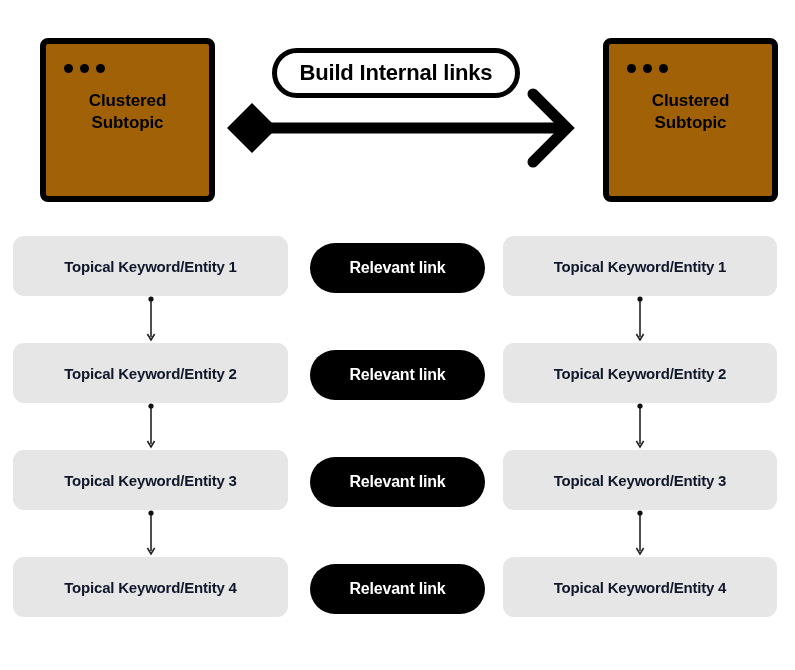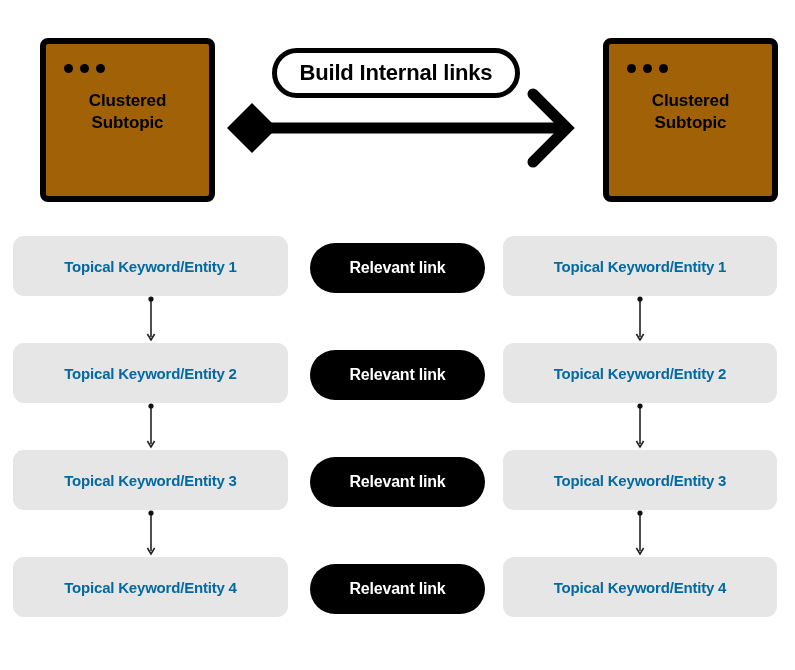--- a/index.html
+++ b/index.html
@@ -109,21 +109,21 @@
     box-sizing: border-box;
     background: #e6e6e6;
     border-radius: 11px;
     display: flex;
     align-items: center;
     justify-content: center;
   }
   .keyword-chip .chip-text {
     font-size: 15px;
     font-weight: bold;
-    color: #0369a1;
+    color: #0f172a;
     letter-spacing: -0.2px;
   }
 
   .chip-connector {
     position: absolute;
     width: 14px;
     height: 47px;
   }
   .chip-connector svg { display: block; }
 

